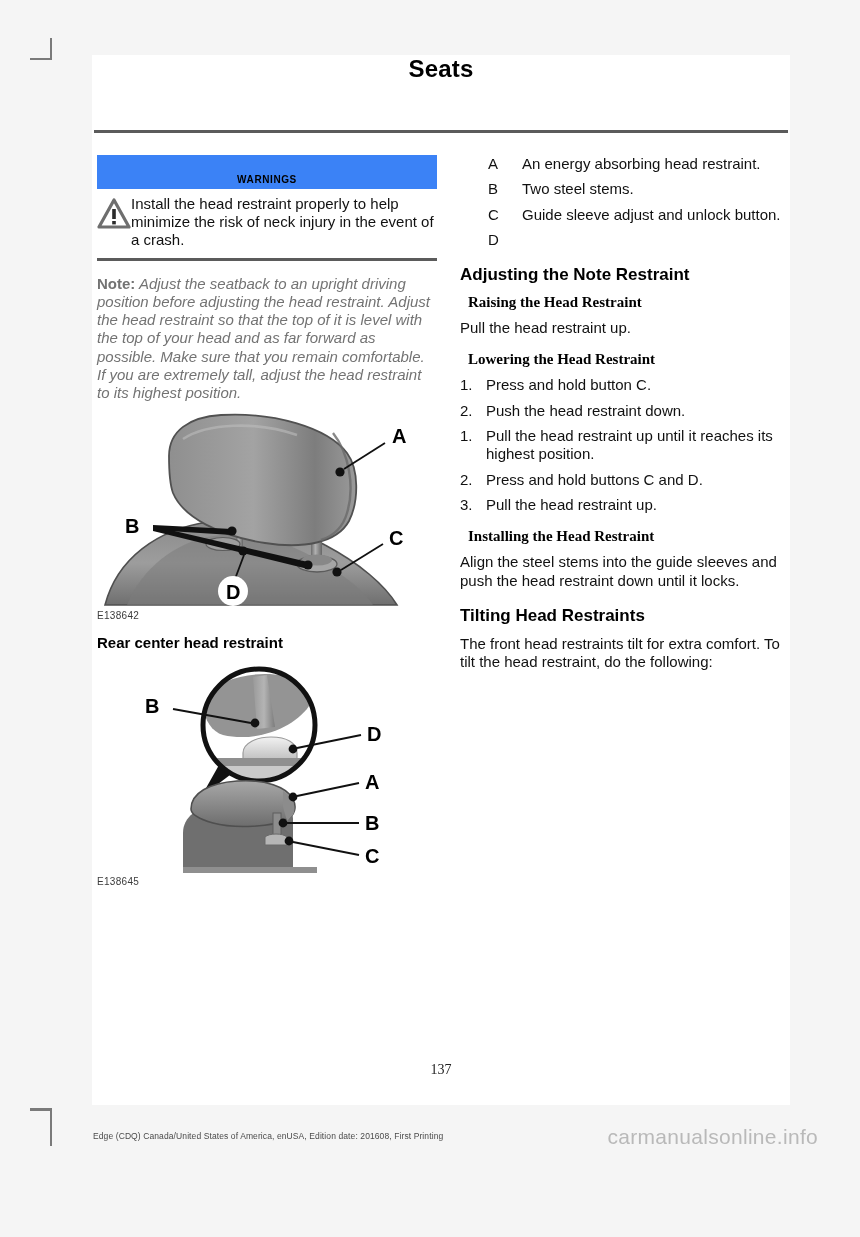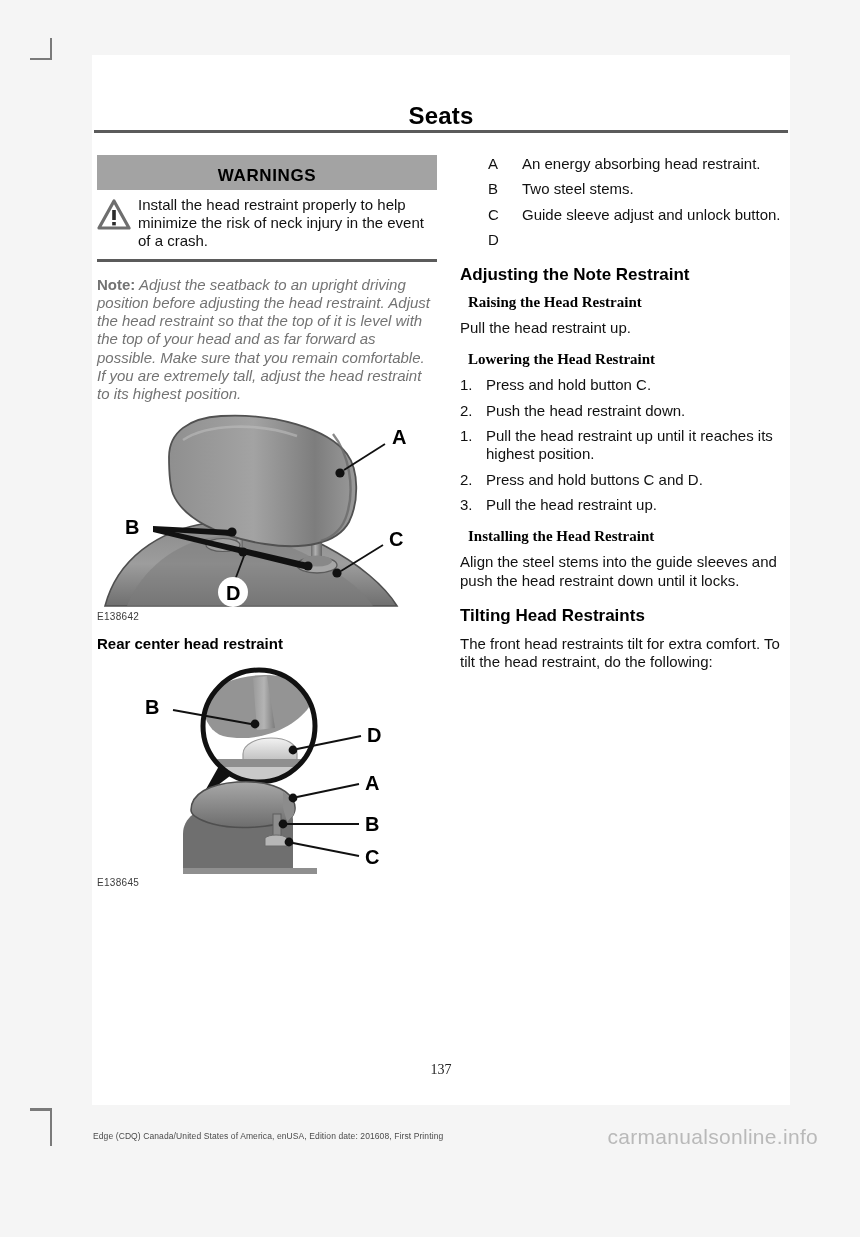--- a/index.html
+++ b/index.html
@@ -26,21 +26,21 @@
   .page{
     position:absolute;
     left:92px;top:55px;
     width:698px;height:1050px;
     background:#ffffff;
   }
 
   
   .page-header{
     height:75px;
-    display:flex;align-items:flex-end;justify-content:center;
+    display:flex;align-items:flex-start;justify-content:center;
   }
   .page-title{
     font-size:24px;font-weight:bold;color:#000;
     letter-spacing:.2px;
   }
   .header-rule{
     height:3px;background:#5b5b5b;
     margin:0 2px 0 2px;
   }
 
@@ -48,30 +48,29 @@
   .cols{
     display:flex;
     padding:22px 0 0 0;
   }
   .col-left{width:340px;padding-left:5px;}
   .col-gap{width:23px;}
   .col-right{width:330px;}
 
   
   .warn-head{
-    background:#a3a3a3;
+    background:#3b82f6;
     text-align:center;
-    font-size:17px;font-weight:bold;
+    font-size:10px;font-weight:bold;
     letter-spacing:.6px;
-    padding:11px 0 4px 0;
+    padding:19px 0 4px 0;
   }
   .warn-body{
     display:flex;
     padding:6px 0 4px 0;
-    gap:7px;
   }
   .warn-icon{
     flex:0 0 auto;width:34px;padding-top:3px;
   }
   .warn-text{
     font-size:15px;line-height:1.2;color:#111;
   }
   .warn-rule{height:2.5px;background:#5b5b5b;margin-top:5px;}
 
   

